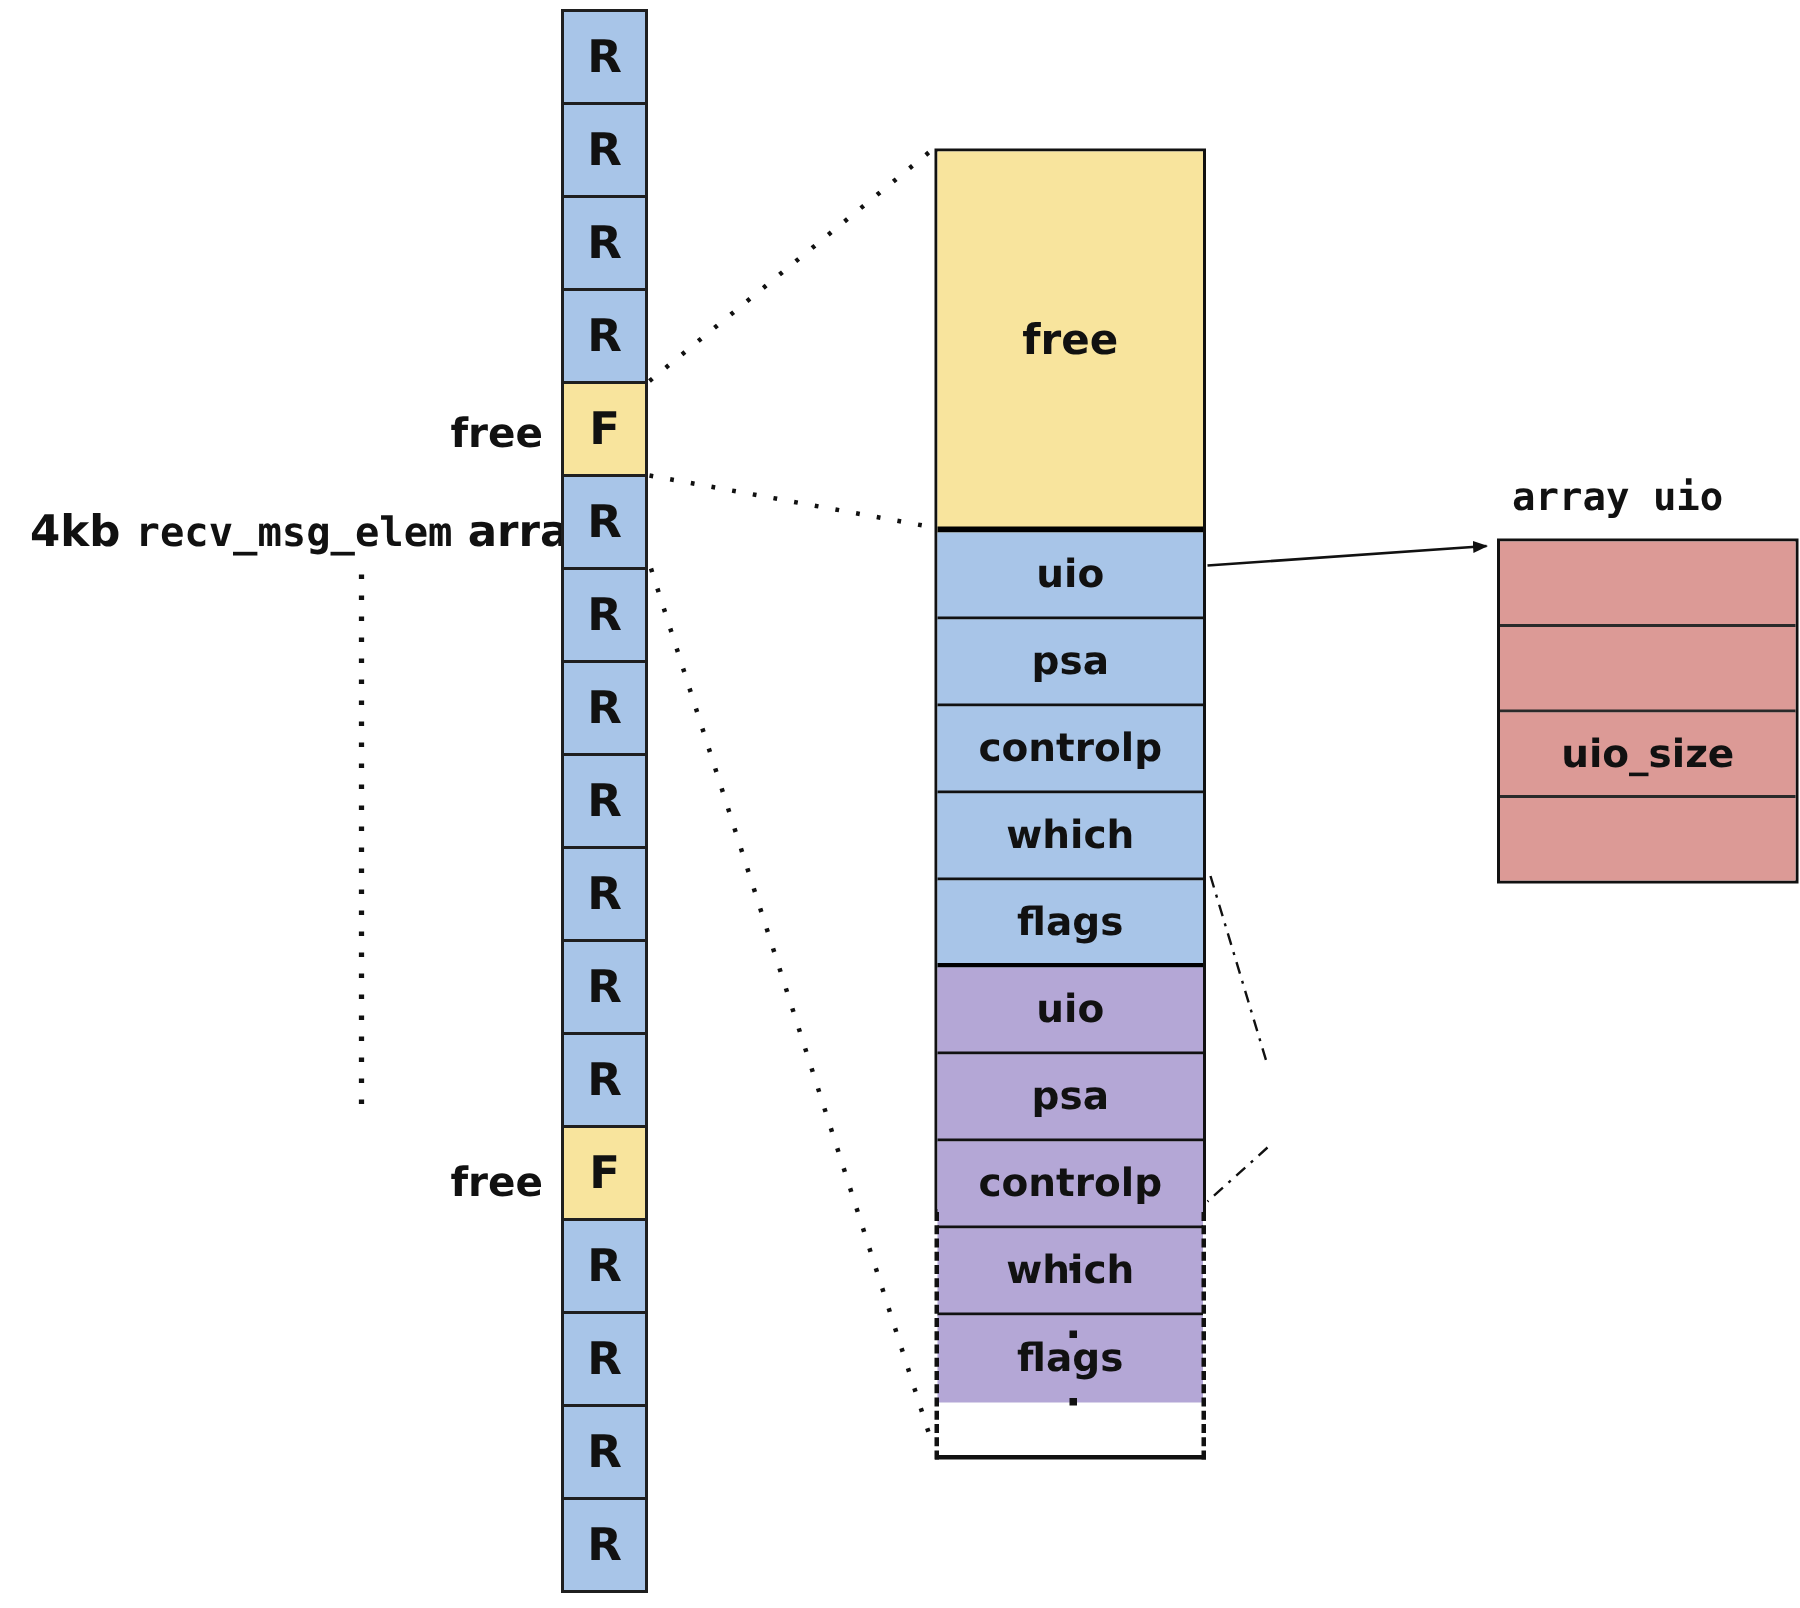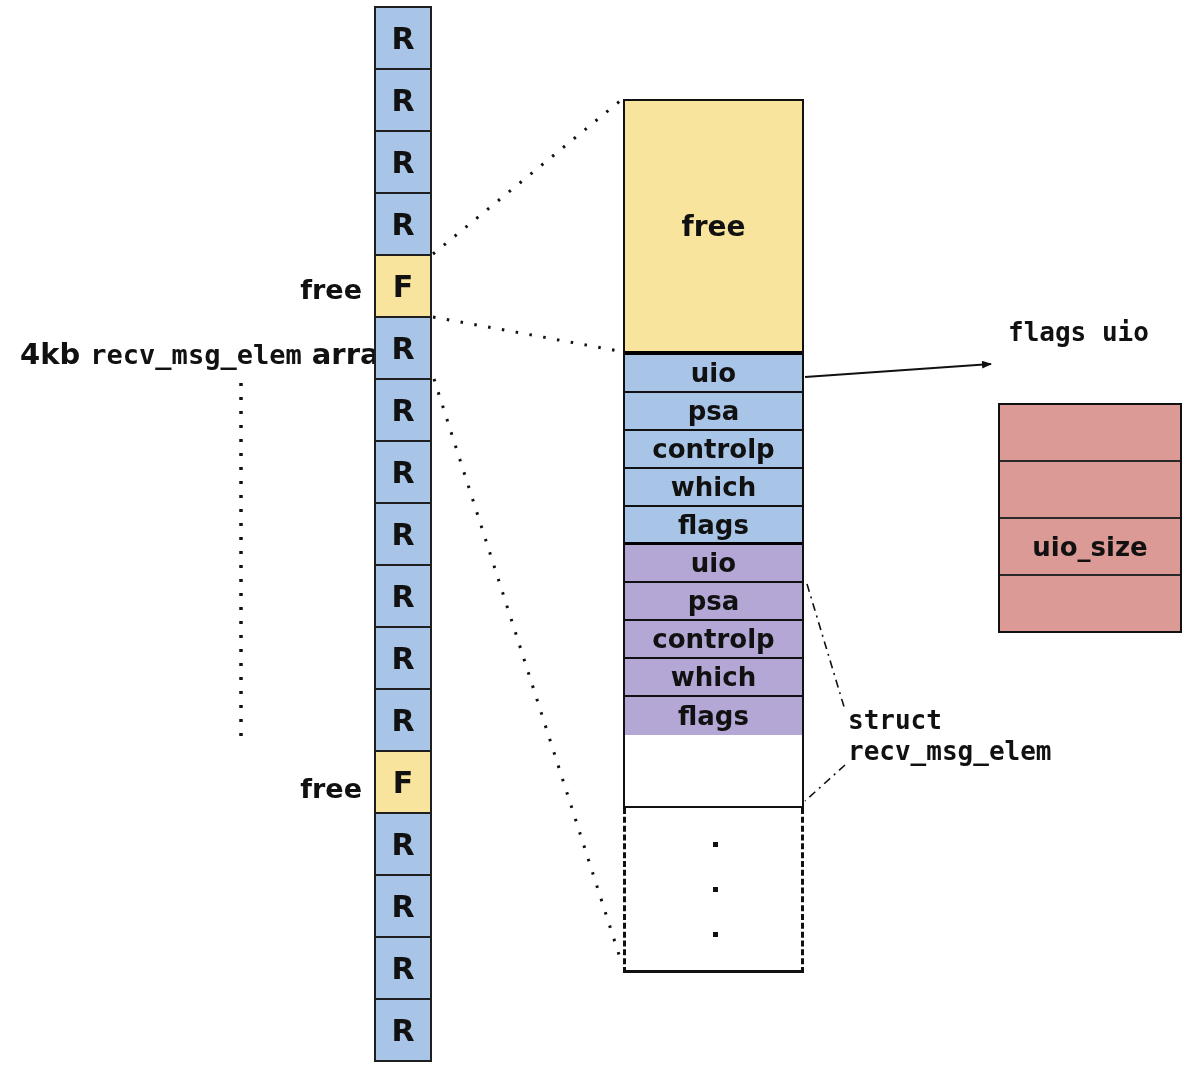--- a/index.html
+++ b/index.html
@@ -20,35 +20,35 @@
               line-height:33px;}
   .caption{left:20px;top:337px;font-size:29px;font-weight:bold;white-space:nowrap;}
   .caption .mono{font-family:"DejaVu Sans Mono",monospace;font-size:27px;}
 
   
   .mid-box{left:623px;top:99px;width:181px;height:709px;border:2.5px solid #111;
            box-sizing:border-box;display:flex;flex-direction:column;}
   .free-sec{height:250px;flex:none;background:var(--yellow);border-bottom:4px solid #000;
             display:flex;align-items:center;justify-content:center;
             font-size:28px;font-weight:bold;box-sizing:content-box;}
-  .frow{height:38px;flex:none;display:flex;align-items:center;justify-content:center;
+  .frow{height:58px;flex:none;display:flex;align-items:center;justify-content:center;
         font-size:26px;font-weight:bold;border-bottom:2px solid #111;box-sizing:border-box;}
   .frow.blue{background:var(--blue);}
   .frow.purple{background:var(--purple);}
   .frow.thick{border-bottom:3.5px solid #000;}
   .frow.last{flex:1;border-bottom:none;}
 
   .dashed-sec{left:623px;top:808px;width:181px;height:165px;box-sizing:border-box;
               border-left:3px dashed #111;border-right:3px dashed #111;
               border-bottom:3.5px solid #111;}
   .edot{position:absolute;width:5px;height:5px;background:#111;left:87px;}
 
   
-  .struct-box{left:998px;top:359px;width:184px;height:230px;border:2.5px solid #111;
-              box-sizing:border-box;display:flex;flex-direction:column;margin-top:44px;}
+  .struct-box{left:998px;top:359px;width:201px;height:230px;border:2.5px solid #111;
+              box-sizing:border-box;display:flex;flex-direction:column;}
   .srow{flex:1;border-bottom:2px solid #2a2a2a;display:flex;align-items:center;
         justify-content:center;font-size:26px;font-weight:bold;background:var(--pink);}
   .srow:last-child{border-bottom:none;}
 
   .struct-title{left:1008px;top:317px;font-family:"DejaVu Sans Mono",monospace;
                 font-weight:bold;font-size:26px;white-space:nowrap;}
   .struct-label{left:848px;top:705px;font-family:"DejaVu Sans Mono",monospace;
                 font-weight:bold;font-size:26px;line-height:31px;white-space:nowrap;}
 
   svg.overlay{position:absolute;left:0;top:0;pointer-events:none;}
@@ -119,26 +119,22 @@
         <div class="frow purple last">flags</div>
       </div>
   </div>
 
   <div class="abs dashed-sec" id="ellipsis-region">
       <div class="edot" style="top: 34px;"></div>
       <div class="edot" style="top: 79px;"></div>
       <div class="edot" style="top: 124px;"></div>
     </div>
 
-  <div class="abs struct-title">flags uio</div>
+  <div class="abs struct-title">array uio</div>
   <div class="abs struct-box" id="struct-uio-rows">
       <div class="srow"></div>
       <div class="srow"></div>
       <div class="srow">uio_size</div>
       <div class="srow"></div>
     </div>
 
-  <div class="abs struct-label">
-    <div>struct</div>
-    <div>recv_msg_elem</div>
-  </div>
 
 </div>
 
 </body></html>

